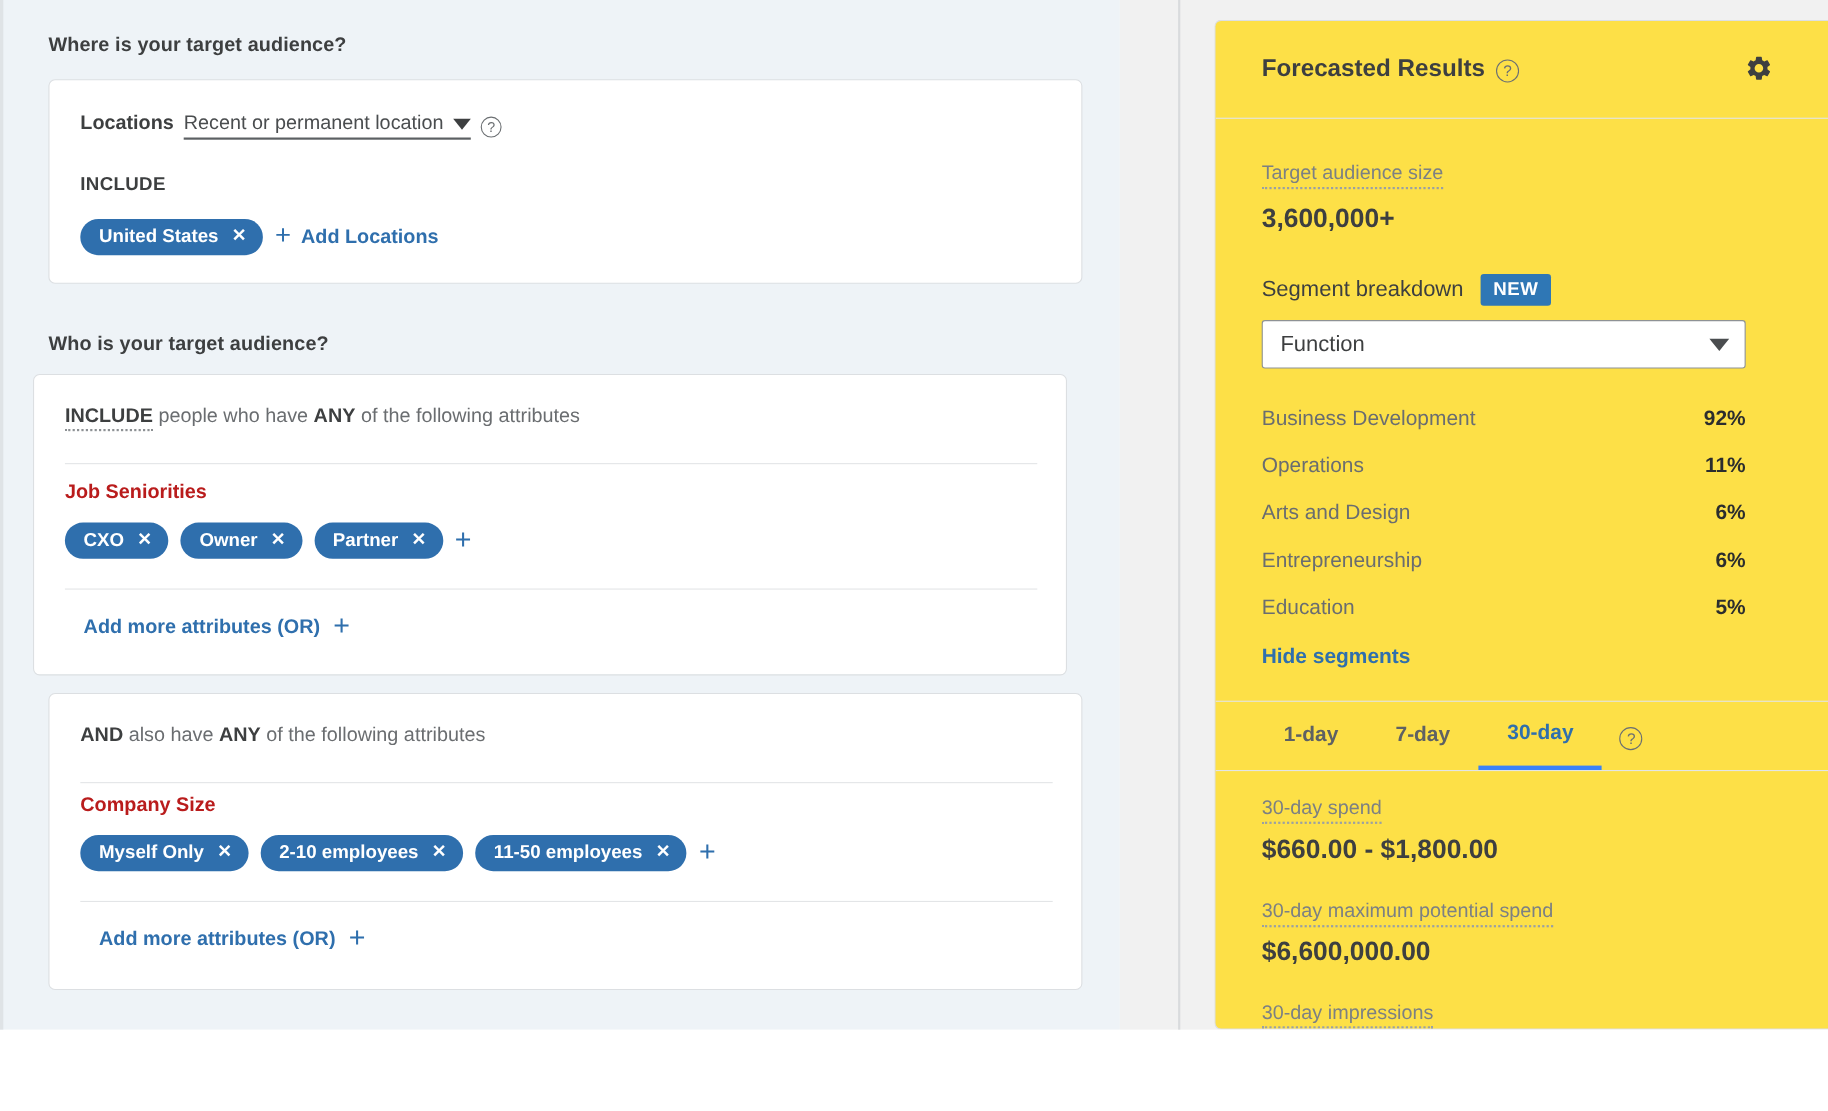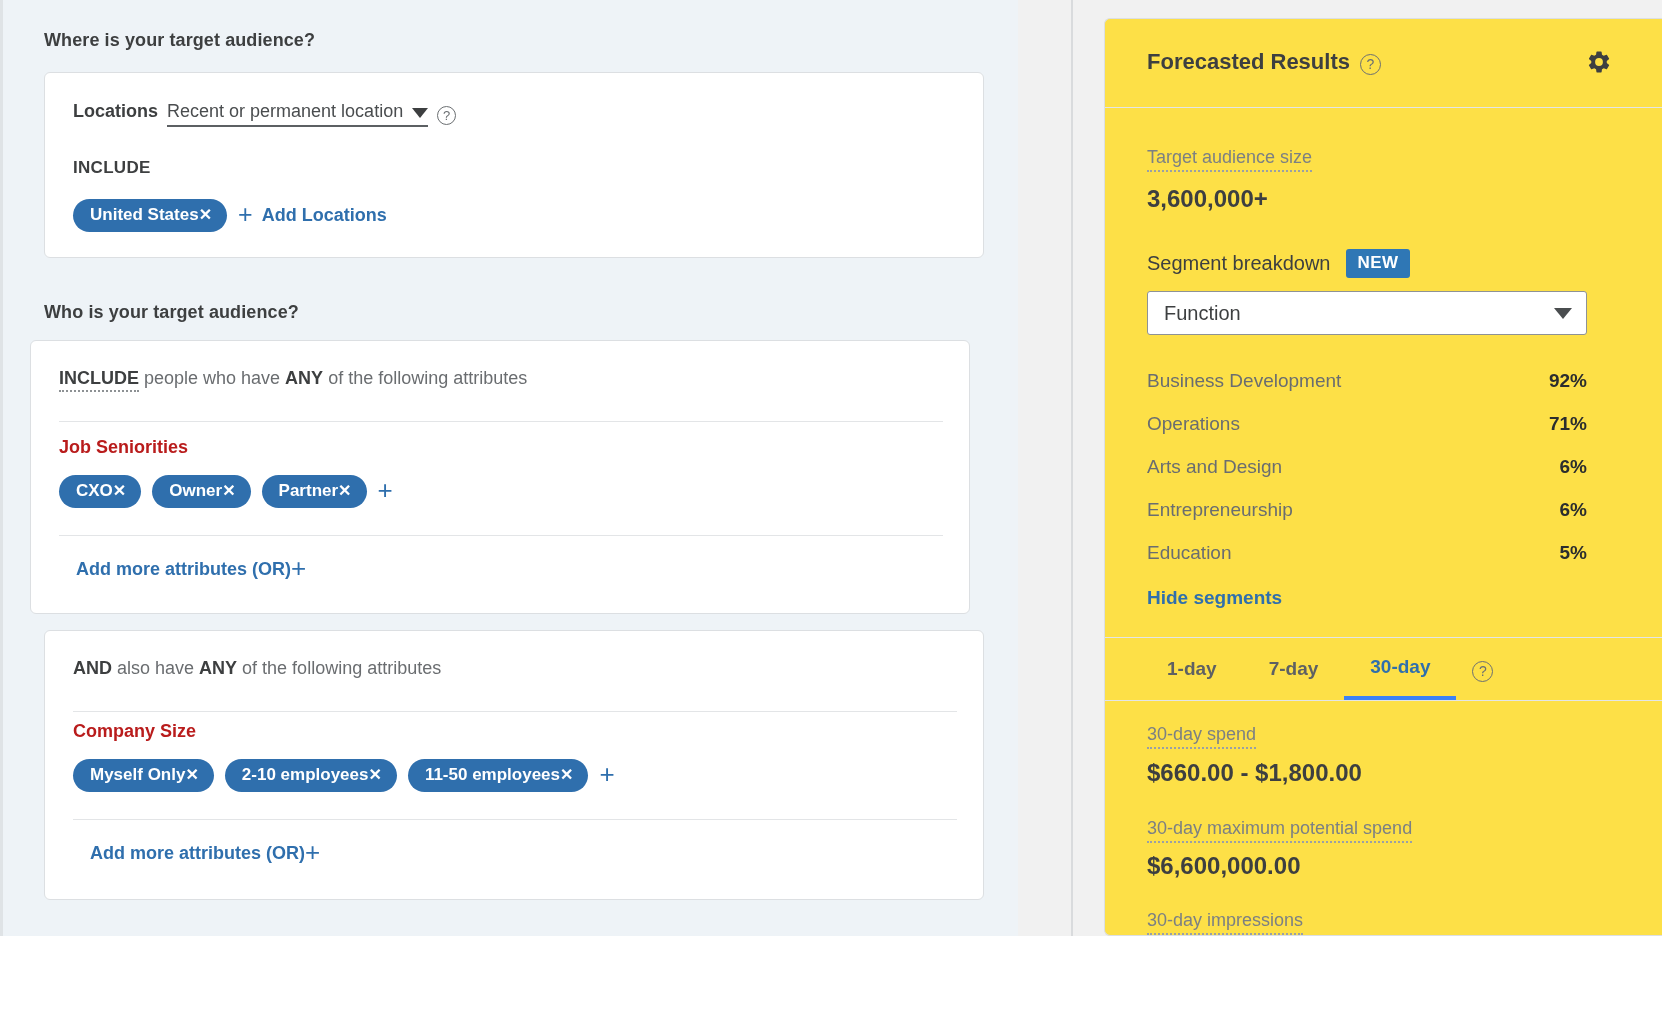--- a/index.html
+++ b/index.html
@@ -100,20 +100,21 @@
 
   .chip {
     background: #2f6fad;
     color: #ffffff;
     border-radius: 22px;
     font-size: 17px;
     font-weight: bold;
     padding: 7px 15px 8px 17px;
     display: inline-flex;
     align-items: center;
+    gap: 12px;
     line-height: 1.05;
     cursor: pointer;
     white-space: nowrap;
   }
   .chip .x {
     font-size: 16px;
     font-weight: bold;
     line-height: 1;
     display: inline-block;
   }
@@ -175,21 +176,21 @@
   }
 
   .attr-title {
     position: absolute; left: 28px;
     font-size: 18px; font-weight: bold; color: #b91c1c;
   }
 
   .add-more {
     position: absolute; left: 45px;
     color: #2f6fad; font-size: 18px; font-weight: bold;
-    display: inline-flex; align-items: center; 
+    display: inline-flex; align-items: center; gap: 12px;
     cursor: pointer;
   }
 
   
   .gutter {
     position: absolute;
     left: 1018px; top: 0;
     width: 644px; height: 936px;
     background: #f1f1f1;
     box-sizing: border-box;
@@ -476,21 +477,21 @@
       <span class="badge-new">NEW</span>
     </div>
 
     <div id="seg-list">
       <div class="seg-row">
         <span>Business Development</span>
         <span class="pct">92%</span>
       </div>
       <div class="seg-row">
         <span>Operations</span>
-        <span class="pct">71%</span>
+        <span class="pct">11%</span>
       </div>
       <div class="seg-row">
         <span>Arts and Design</span>
         <span class="pct">6%</span>
       </div>
       <div class="seg-row">
         <span>Entrepreneurship</span>
         <span class="pct">6%</span>
       </div>
       <div class="seg-row">

